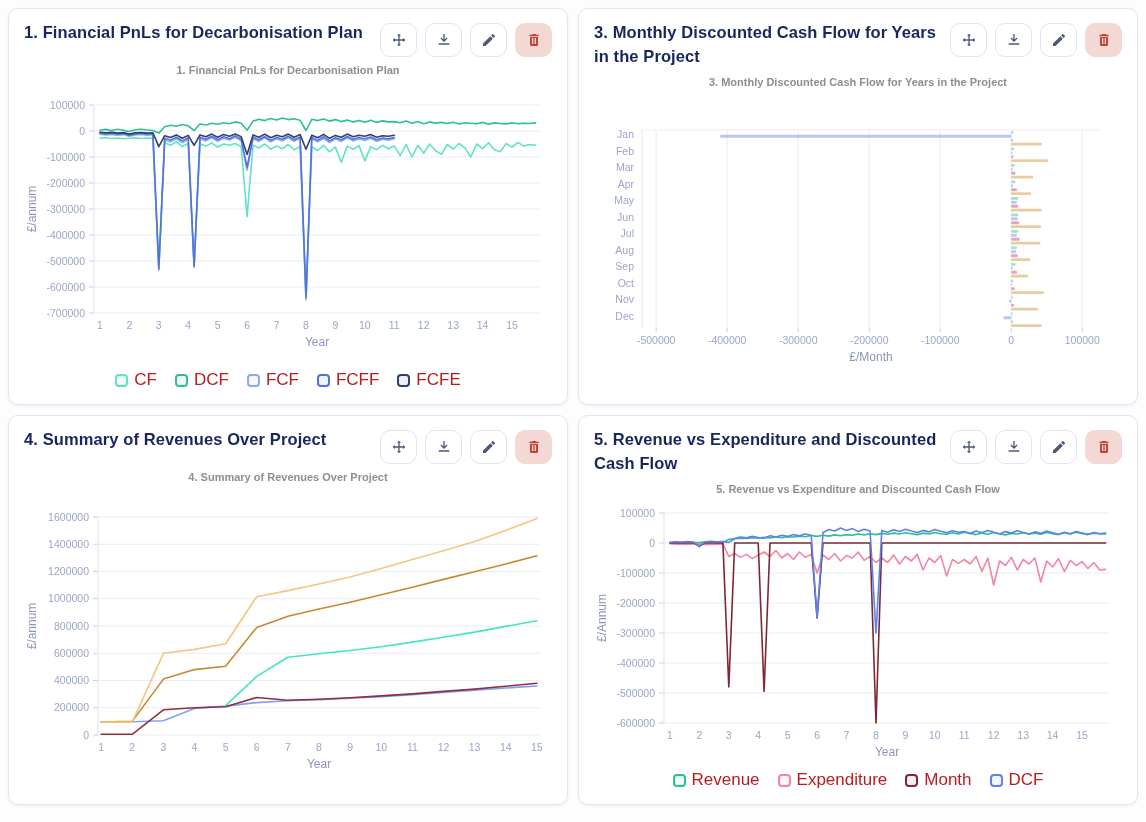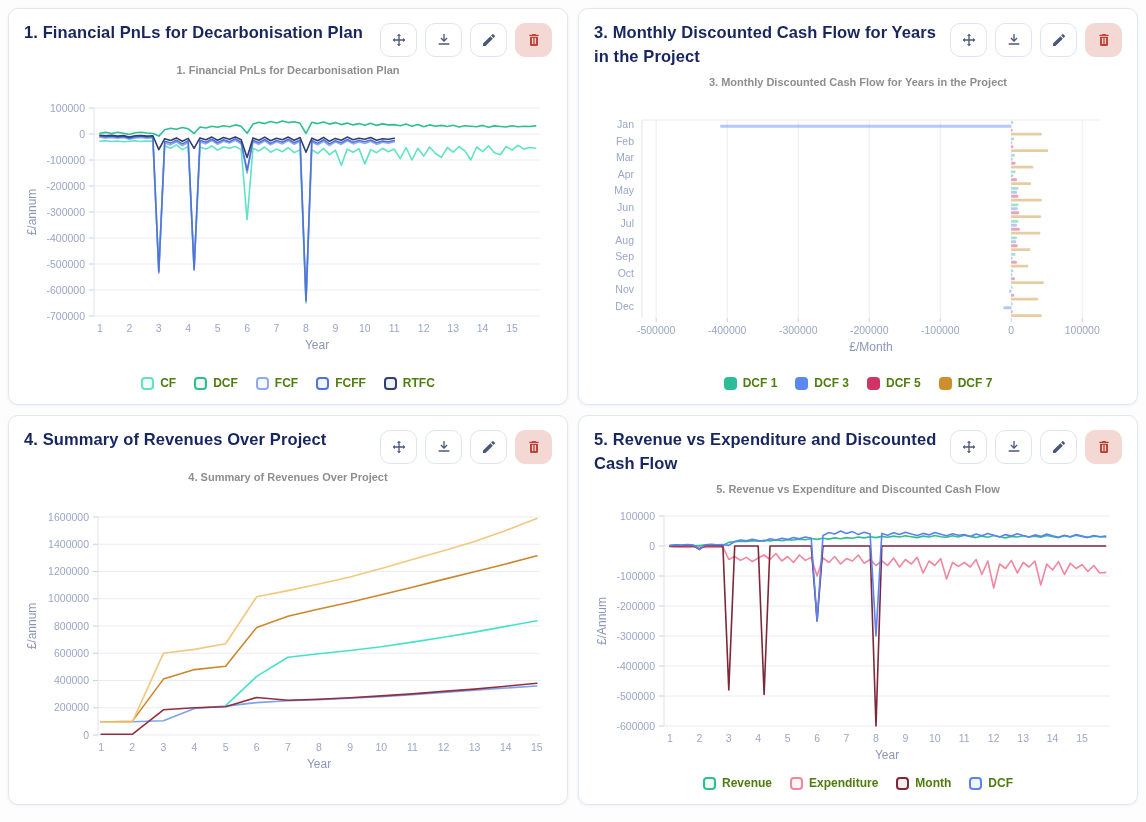--- a/index.html
+++ b/index.html
@@ -12,21 +12,21 @@
   .tbtn{width:37px;height:34px;border-radius:10px;border:1px solid #dfe4f2;background:#fff;display:flex;
         align-items:center;justify-content:center;cursor:pointer;padding:0;}
   .tbtn svg{width:16px;height:16px;fill:#4b5878;}
   .tbtn.danger{background:#f3d8d4;border-color:#f3d8d4;}
   .tbtn.danger svg{fill:#c04437;}
   .subtitle{text-align:center;font-size:11px;font-weight:700;color:#8e8e92;margin:7px 0 2px;}
   .chart-wrap{flex:1;display:flex;align-items:center;justify-content:center;}
   .legend{display:flex;justify-content:center;align-items:center;gap:18px;margin:2px 0 4px;flex-wrap:wrap;}
   .legend-item{display:flex;align-items:center;gap:6px;cursor:pointer;}
   .lmark{width:13px;height:13px;border-radius:4px;box-sizing:border-box;}
-  .llabel{font-size:12px;font-weight:700;color:#4d7c0f;}
+  .llabel{font-size:17px;font-weight:400;color:#b91c1c;}
   svg text{font-family:"Liberation Sans",sans-serif;}
   .tick{font-size:10.5px;fill:#9aa6c7;}
   .axlabel{font-size:12px;fill:#8b95b8;}
 </style>
 </head>
 <body>
 
 <div class="grid">
 
   <div class="card">
@@ -122,21 +122,21 @@
         <span class="legend-item">
           <span class="lmark" style="border: 2px solid rgb(143, 169, 242); background: rgba(143, 169, 242, 0.08);"></span>
           <span class="llabel">FCF</span>
         </span>
         <span class="legend-item">
           <span class="lmark" style="border: 2px solid rgb(82, 115, 216); background: rgba(82, 115, 216, 0.08);"></span>
           <span class="llabel">FCFF</span>
         </span>
         <span class="legend-item">
           <span class="lmark" style="border: 2px solid rgb(47, 64, 112); background: rgba(47, 64, 112, 0.08);"></span>
-          <span class="llabel">RTFC</span>
+          <span class="llabel">FCFE</span>
         </span>
       </div>
   </div>
 
   <div class="card">
     <div class="card-head">
       <div class="title">3. Monthly Discounted Cash Flow for Years in the Project</div>
       <div class="toolbar">
         <button class="tbtn">
             <svg viewBox="0 0 24 24">
@@ -242,38 +242,20 @@
           <rect x="415.11007751937984" y="179.85" width="2.1302325581395394" height="2.9" fill="#5b87f0" opacity="0.45" rx="1"></rect>
           <rect x="417.2403100775194" y="183.75" width="2.840310077519405" height="2.9" fill="#cf3464" opacity="0.45" rx="1"></rect>
           <rect x="417.2403100775194" y="187.64999999999998" width="26.98294573643409" height="2.9" fill="#cd8f2e" opacity="0.45" rx="1"></rect>
           <text x="40" y="199.5" text-anchor="end" class="tick">Dec</text>
           <rect x="417.2403100775194" y="192.45" width="1.420155038759674" height="2.9" fill="#2dbd96" opacity="0.45" rx="1"></rect>
           <rect x="409.4294573643411" y="196.35" width="7.810852713178292" height="2.9" fill="#5b87f0" opacity="0.45" rx="1"></rect>
           <rect x="417.2403100775194" y="200.25" width="1.420155038759674" height="2.9" fill="#cf3464" opacity="0.45" rx="1"></rect>
           <rect x="417.2403100775194" y="204.14999999999998" width="30.533333333333303" height="2.9" fill="#cd8f2e" opacity="0.45" rx="1"></rect>
         </svg>
       </div>
-    <div class="legend">
-        <span class="legend-item">
-          <span class="lmark" style="background: rgb(45, 189, 150);"></span>
-          <span class="llabel">DCF 1</span>
-        </span>
-        <span class="legend-item">
-          <span class="lmark" style="background: rgb(91, 135, 240);"></span>
-          <span class="llabel">DCF 3</span>
-        </span>
-        <span class="legend-item">
-          <span class="lmark" style="background: rgb(207, 52, 100);"></span>
-          <span class="llabel">DCF 5</span>
-        </span>
-        <span class="legend-item">
-          <span class="lmark" style="background: rgb(205, 143, 46);"></span>
-          <span class="llabel">DCF 7</span>
-        </span>
-      </div>
   </div>
 
   <div class="card">
     <div class="card-head">
       <div class="title">4. Summary of Revenues Over Project</div>
       <div class="toolbar">
         <button class="tbtn">
             <svg viewBox="0 0 24 24">
               <path d="M12 1.5l3.2 3.2h-2.2v5.3h5.3V7.8l3.2 3.2-3.2 3.2v-2.2h-5.3v5.3h2.2L12 20.5l-3.2-3.2h2.2v-5.3H5.7v2.2L2.5 11l3.2-3.2v2.2h5.3V4.7H8.8z" transform="translate(0,1)"></path>
             </svg>

